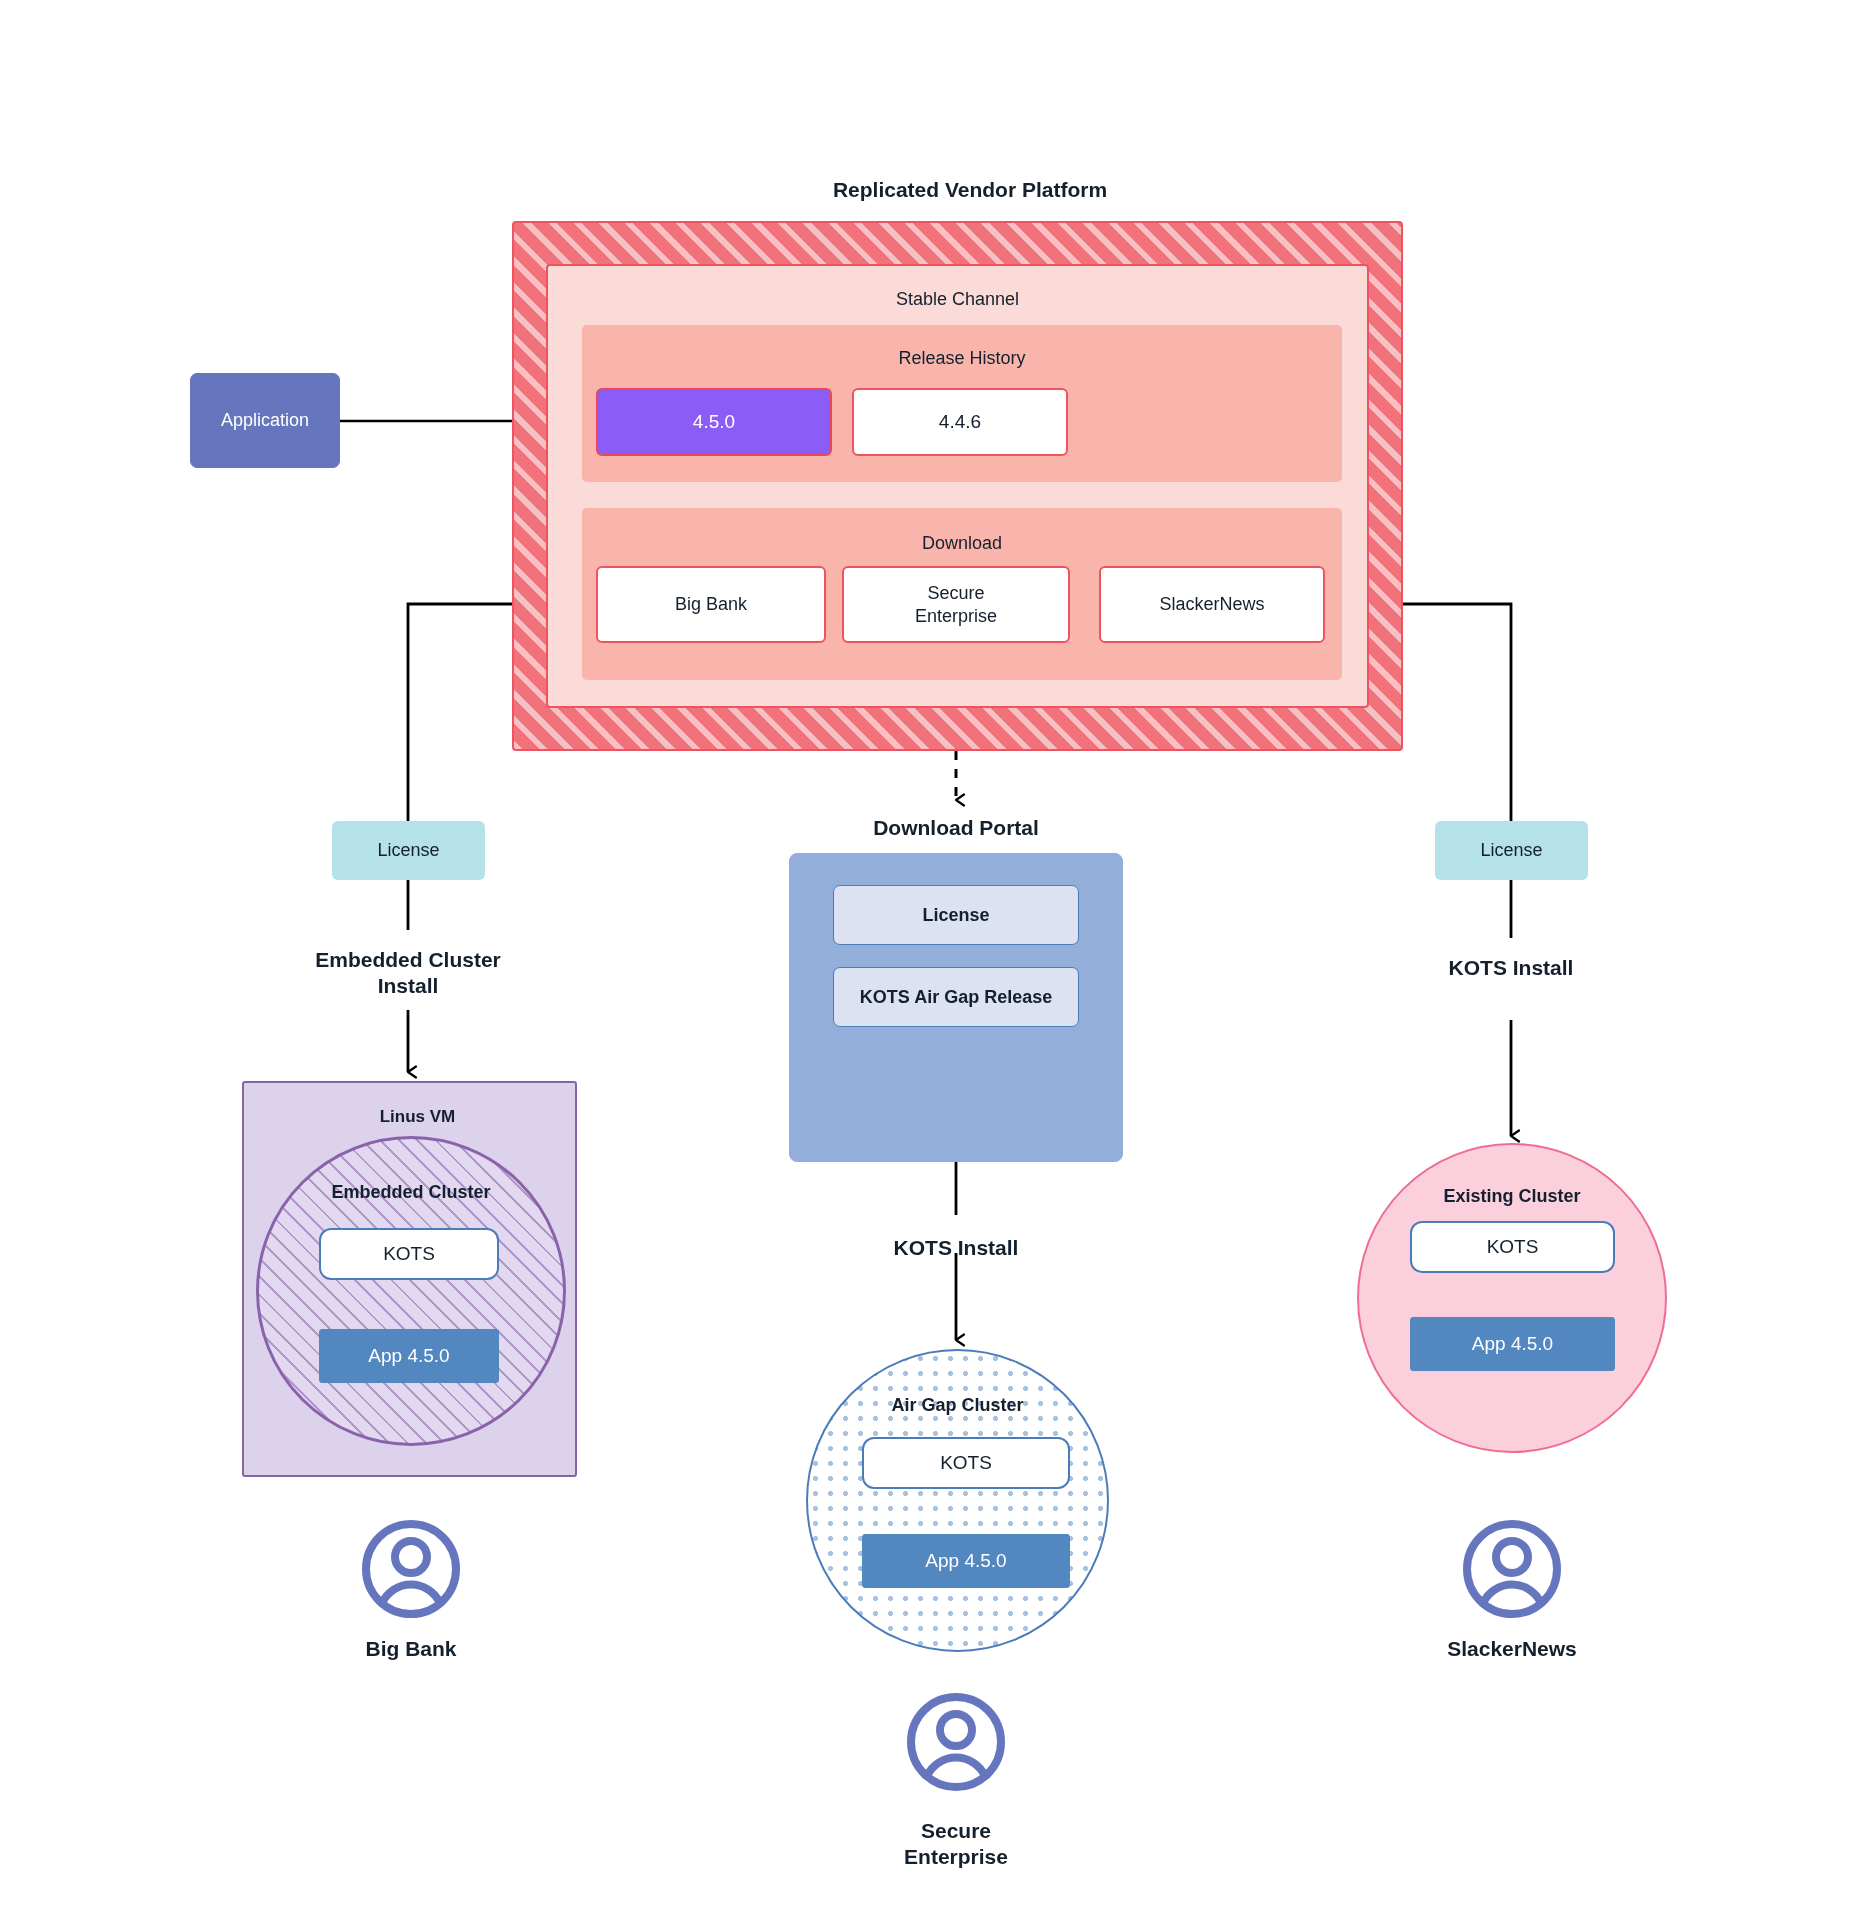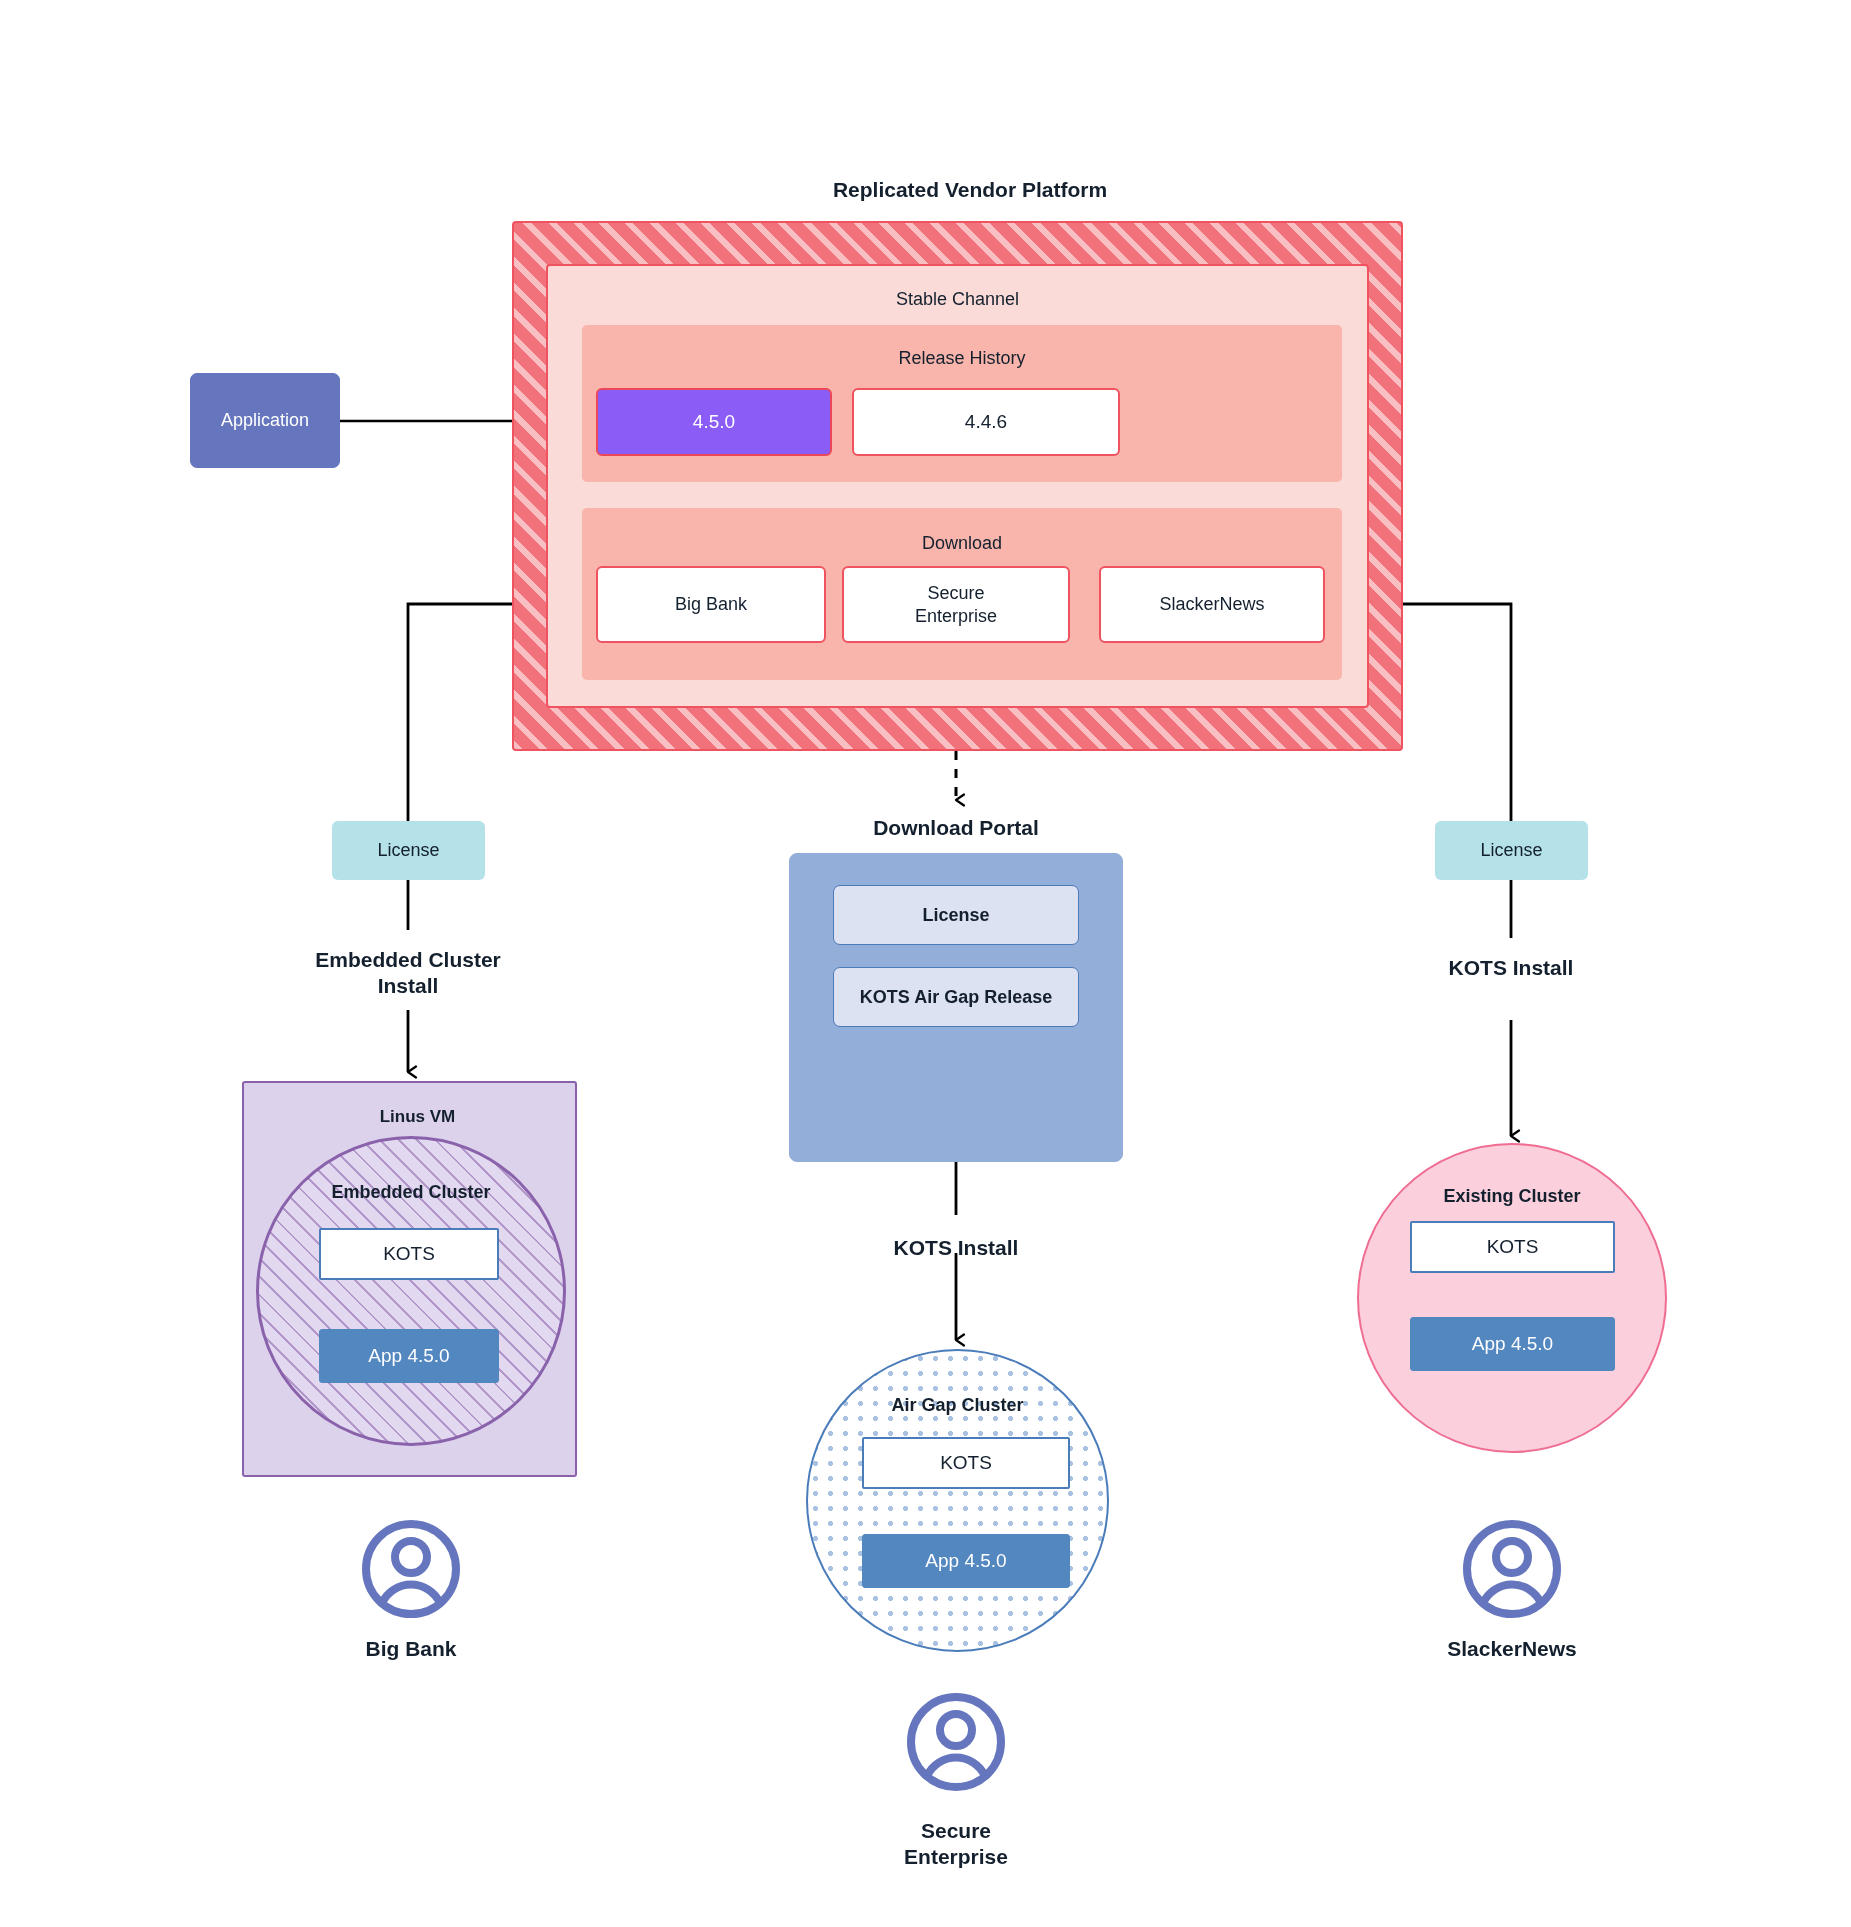--- a/index.html
+++ b/index.html
@@ -52,21 +52,21 @@
   }
   .existing-circle{border-radius:50%;border:2px solid #ef6d91;background:#fbd0dc;}
   .airgap-circle{
     border-radius:50%;
     border:2px solid #4a7cba;
     background-color:#ffffff;
     background-image:radial-gradient(#a9c2e2 2.4px, rgba(255,255,255,0) 2.6px);
     background-size:15px 15px;
   }
   .cluster-title{font-size:18px;font-weight:700;color:#14202e;}
-  .kots-box{background:#ffffff;border:2px solid #4a7cba;border-radius:2px;color:#14202e;font-size:19px;}
+  .kots-box{background:#ffffff;border:2px solid #4a7cba;border-radius:12px;color:#14202e;font-size:19px;}
   .app-box{background:#5287c0;border:1px solid #5287c0;border-radius:3px;color:#ffffff;font-size:19px;}
 
   
   .persona-name{font-size:21px;font-weight:700;color:#14202e;}
 
   svg.wires{position:absolute;left:0;top:0;width:1851px;height:1927px;overflow:visible;pointer-events:none;}
 </style>
 </head>
 <body>
 
@@ -110,21 +110,21 @@
   <div class="abs hatch-red" style="left:512px;top:221px;width:891px;height:530px;"></div>
 
   <div class="abs channel-box" style="left:546px;top:264px;width:823px;height:444px;"></div>
 
   <div class="abs ctr panel-title" style="left:546px;top:286px;width:823px;height:26px;">Stable Channel</div>
 
   <div class="abs inner-panel" style="left:582px;top:325px;width:760px;height:157px;"></div>
   <div class="abs ctr panel-title" style="left:582px;top:345px;width:760px;height:26px;">Release History</div>
 
   <div class="abs ctr release-current" style="left:596px;top:388px;width:236px;height:68px;">4.5.0</div>
-  <div class="abs ctr release-old" style="left:852px;top:388px;width:268px;height:68px;">4.4.6</div>
+  <div class="abs ctr release-old" style="left:852px;top:388px;width:216px;height:68px;">4.4.6</div>
 
   <div class="abs inner-panel" style="left:582px;top:508px;width:760px;height:172px;"></div>
   <div class="abs ctr panel-title" style="left:582px;top:530px;width:760px;height:26px;">Download</div>
 
   <div class="abs ctr customer-box" style="left:596px;top:566px;width:230px;height:77px;">Big Bank</div>
   <div class="abs ctr customer-box" style="left:842px;top:566px;width:228px;height:77px;white-space:pre-line;">Secure
 Enterprise</div>
   <div class="abs ctr customer-box" style="left:1099px;top:566px;width:226px;height:77px;">SlackerNews</div>
 
   <div class="abs ctr app-node" style="left:190px;top:373px;width:150px;height:95px;">Application</div>

